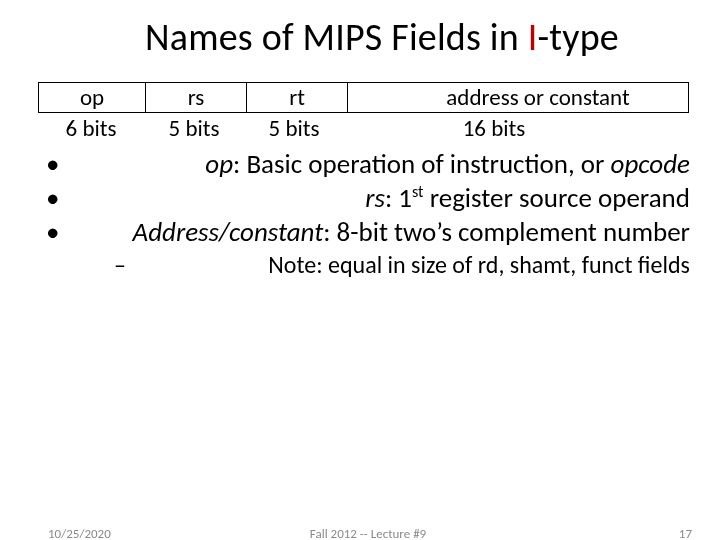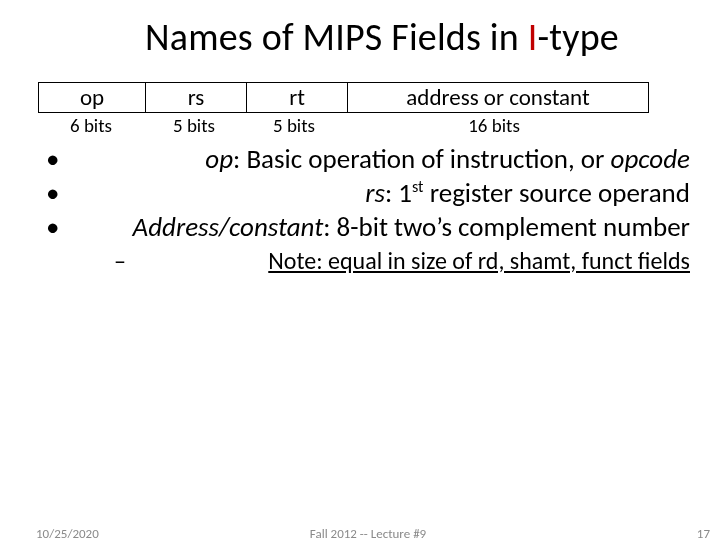--- a/index.html
+++ b/index.html
@@ -39,23 +39,24 @@
     font-size: 23px;
     line-height: 1.15;
   }
   .boxed .cell {
     border: 1.5px solid #000;
     border-right: none;
     padding: 1px 0 2px 0;
   }
   .boxed .cell:last-child {
     border-right: 1.5px solid #000;
+    padding-left: 40px;
   }
   .labels .cell {
-    font-size: 19px;
+    font-size: 23px;
     padding-top: 2px;
   }
   .w-op    { width: 106px; flex: 0 0 106px; }
   .w-rs    { width: 100px; flex: 0 0 100px; }
   .w-rt    { width: 100px; flex: 0 0 100px; }
   .w-addr  { width: 300px; flex: 0 0 300px; }
 
   .bullets {
     margin: 6px 0 0 0;
     padding: 0 30px 0 46px;
@@ -76,44 +77,43 @@
     top: 0;
   }
   .bullets em { font-style: italic; }
   sup { font-size: 0.6em; vertical-align: super; line-height: 0; }
 
   .sub {
     list-style: none;
     margin: 4px 0 16px 0;
     padding: 0 0 0 46px;
     font-size: 24px;
-    text-decoration: underline;
   }
   .sub li {
     position: relative;
     padding-left: 20px;
   }
   .sub li::before {
     content: "–";
     position: absolute;
     left: 0;
     top: 0;
   }
 
   .footer {
     position: absolute;
     bottom: 14px;
     left: 0;
     width: 720px;
     font-size: 13px;
     color: #8a8a8a;
   }
-  .footer .date  { position: absolute; left: 36px; }
+  .footer .date  { position: absolute; left: 48px; }
   .footer .mid   { position: absolute; left: 8px; width: 720px; text-align: center; }
-  .footer .num   { position: absolute; right: 10px; }
+  .footer .num   { position: absolute; right: 28px; }
 </style>
 </head>
 <body>
 
 <div class="slide">
 
   <div class="title">
     <span>Names of MIPS Fields in </span><span class="accent">I</span><span>-type</span>
   </div>
 

